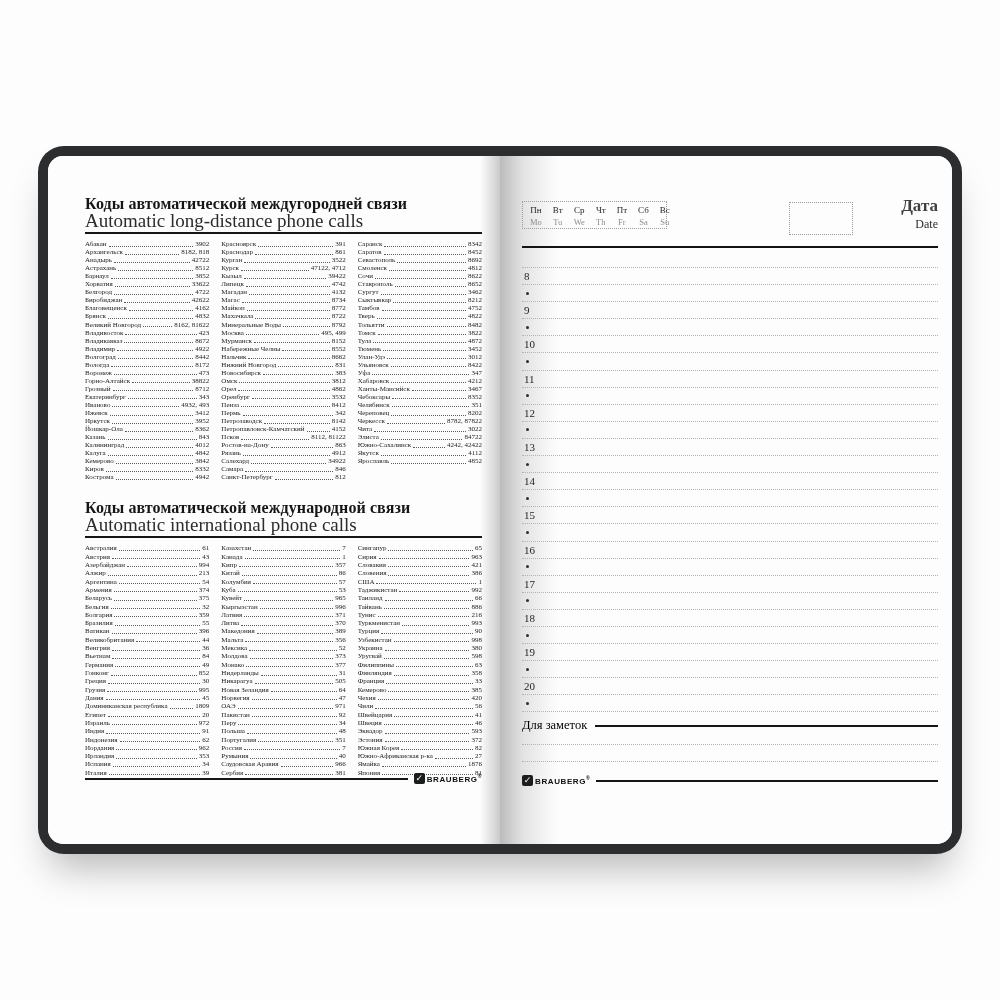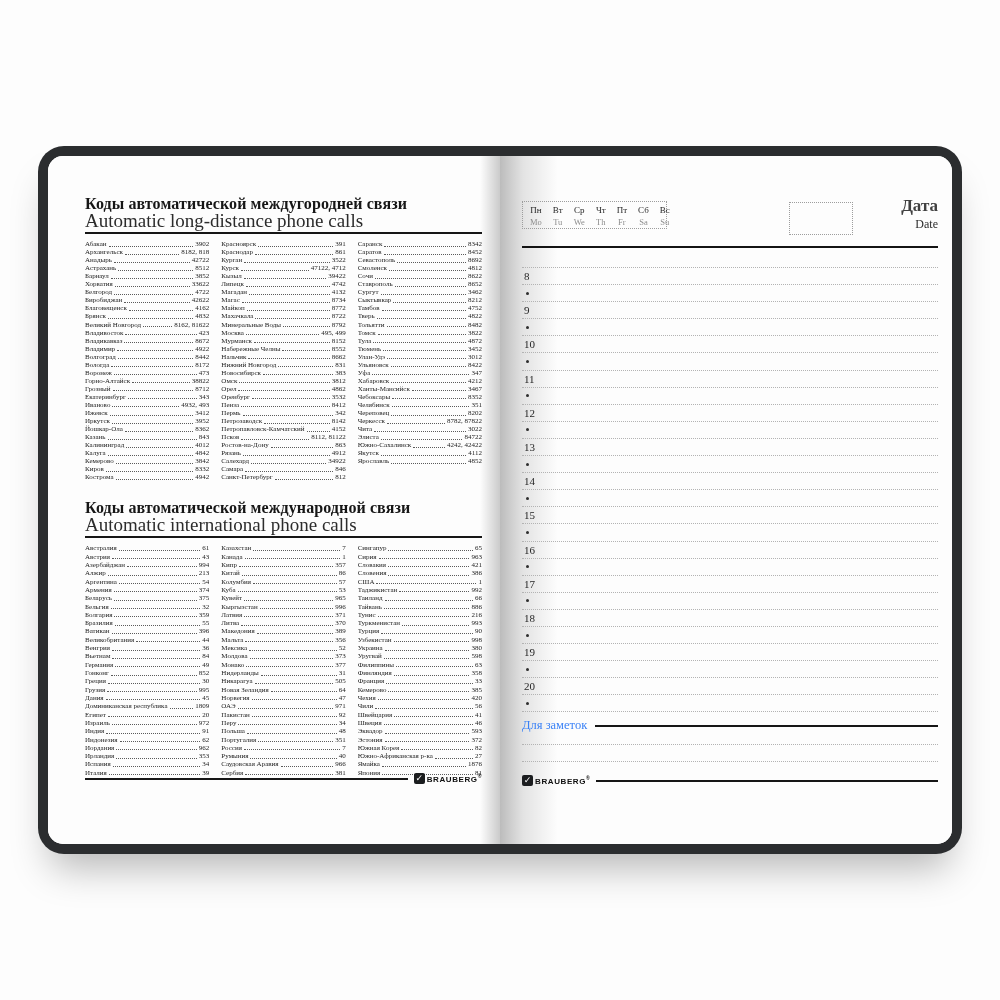--- a/index.html
+++ b/index.html
@@ -56,21 +56,21 @@
              border:1px dotted #9d9d9d; font-size:10px; color:#333; padding:2px 4px; }
   .datelabels { position:absolute; right:0; top:40px; text-align:right; }
   .datelabel-ru { font-size:17px; font-weight:bold; color:#404040; line-height:20px; }
   .datelabel-en { font-size:12px; color:#2a2a2a; line-height:17px; }
   .toprule { position:absolute; left:0; right:0; top:90px; height:2px; background:#141414; }
   .ruled { position:absolute; left:0; right:0; top:111px; border-top:1px dotted #b3b3b3; }
   .rrow { height:17.1px; border-bottom:1px dotted #b3b3b3; display:flex; align-items:center; }
   .hnum { font-size:11px; color:#262626; padding-left:2px; }
   .bdot { width:3px; height:3px; border-radius:50%; background:#2e2e2e; margin-left:4px; }
   .notesrow { position:absolute; left:0; right:0; top:562px; display:flex; align-items:center; }
-  .noteslabel { font-size:12.5px; color:#3b82f6; white-space:nowrap; }
+  .noteslabel { font-size:12.5px; color:#000000; white-space:nowrap; }
   .notesline { flex:1 1 auto; height:2px; background:#161616; margin-left:8px; }
   .dotline { position:absolute; left:0; right:0; border-bottom:1px dotted #b3b3b3; }
   .dl1 { top:588px; } .dl2 { top:605px; }
   .lp-brand { top:617px; left:0; width:100%; }
   .lp-brand .blogo { margin-left:6px; }
   .rp-brand { top:619px; left:0; right:0; }
   .rp-brand .brandline { margin-left:6px; }
 </style>
 </head>
 <body>

